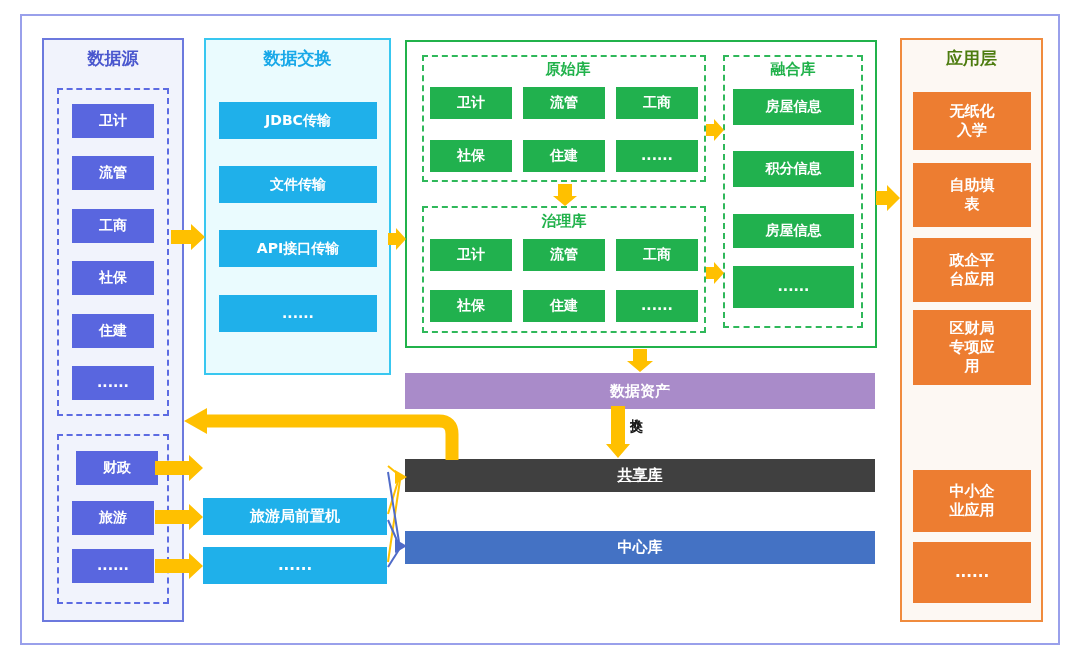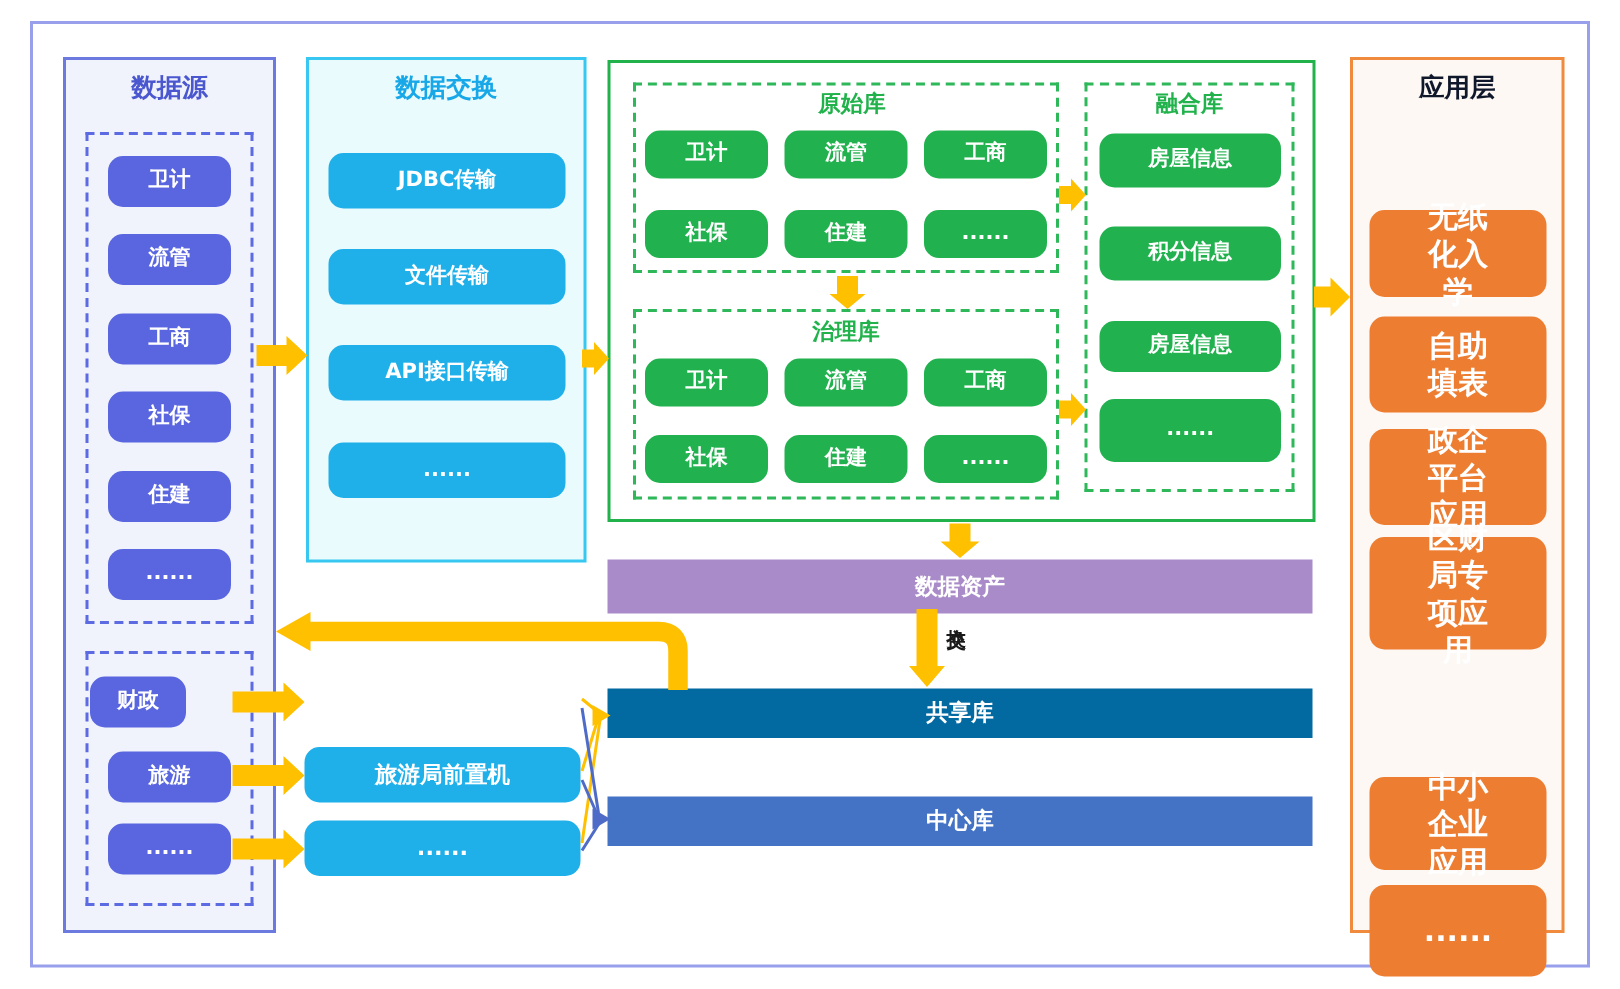--- a/index.html
+++ b/index.html
@@ -11,33 +11,33 @@
   .panel-title{display:flex;align-items:center;justify-content:center;font-weight:700;font-size:17px;}
   .src-panel{background:#F1F3FC;border:2px solid #6C79DE;}
   .src-title{color:#4A57CE;}
   .src-dashed{border:2px dashed #5D6BE2;}
   .exch-panel{background:#EAFBFE;border:2px solid #38C7F0;}
   .exch-title{color:#18A8E8;}
   .green-box{background:#ffffff;border:2px solid #21B24B;}
   .green-dashed{border:2px dashed #2FB85A;}
   .green-title{color:#21B24B;font-size:15px;}
   .app-panel{background:#FDF8F3;border:2px solid #F08B3E;}
-  .app-title{color:#0f172a;}
+  .app-title{color:#4d7c0f;}
   
   .node{display:flex;align-items:center;justify-content:center;color:#ffffff;
-        text-align:center;font-weight:600;line-height:1.25;border-radius:10px;}
+        text-align:center;font-weight:600;line-height:1.25;}
   .src-item{background:#5966DF;font-size:14px;}
   .exch-item{background:#1FB0EA;font-size:14px;}
   .green-item{background:#21B14E;font-size:14px;}
   .fe-item{background:#1FB0EA;font-size:15px;}
-  .app-item{background:#ED7D31;font-size:20px;padding:0 30px;margin-top:48px;}
+  .app-item{background:#ED7D31;font-size:15px;padding:0 30px;}
   .bar{display:flex;align-items:center;justify-content:center;color:#fff;
        font-weight:700;font-size:15px;}
   .bar-purple{background:#A98BC9;}
-  .bar-gold{background:#0369a1;}
+  .bar-gold{background:#404040;text-decoration:underline;}
   .bar-blue{background:#4472C4;}
   .v-label{writing-mode:vertical-rl;text-orientation:upright;color:#1a1a1a;
            font-size:13px;font-weight:600;letter-spacing:1px;}
   svg{pointer-events:none;}
 </style>
 </head>
 <body>
 
 <div class="canvas">
 
@@ -46,21 +46,21 @@
   <div class="abs src-panel" style="left:42px;top:38px;width:142px;height:584px;"></div>
   <div class="abs panel-title src-title" style="left:42px;top:46px;width:142px;height:24px;">数据源</div>
   <div class="abs src-dashed" style="left:57px;top:88px;width:112px;height:328px;"></div>
   <div class="abs node src-item" style="left:72px;top:104px;width:82px;height:34px;">卫计</div>
   <div class="abs node src-item" style="left:72px;top:156px;width:82px;height:34px;">流管</div>
   <div class="abs node src-item" style="left:72px;top:209px;width:82px;height:34px;">工商</div>
   <div class="abs node src-item" style="left:72px;top:261px;width:82px;height:34px;">社保</div>
   <div class="abs node src-item" style="left:72px;top:314px;width:82px;height:34px;">住建</div>
   <div class="abs node src-item" style="left:72px;top:366px;width:82px;height:34px;">......</div>
   <div class="abs src-dashed" style="left:57px;top:434px;width:112px;height:170px;"></div>
-  <div class="abs node src-item" style="left:60px;top:451px;width:64px;height:34px;">财政</div>
+  <div class="abs node src-item" style="left:76px;top:451px;width:82px;height:34px;">财政</div>
   <div class="abs node src-item" style="left:72px;top:501px;width:82px;height:34px;">旅游</div>
   <div class="abs node src-item" style="left:72px;top:549px;width:82px;height:34px;">......</div>
 
   <div class="abs exch-panel" style="left:204px;top:38px;width:187px;height:337px;"></div>
   <div class="abs panel-title exch-title" style="left:204px;top:46px;width:187px;height:24px;">数据交换</div>
   <div class="abs node exch-item" style="left:219px;top:102px;width:158px;height:37px;">JDBC传输</div>
   <div class="abs node exch-item" style="left:219px;top:166px;width:158px;height:37px;">文件传输</div>
   <div class="abs node exch-item" style="left:219px;top:230px;width:158px;height:37px;">API接口传输</div>
   <div class="abs node exch-item" style="left:219px;top:295px;width:158px;height:37px;">......</div>
 

